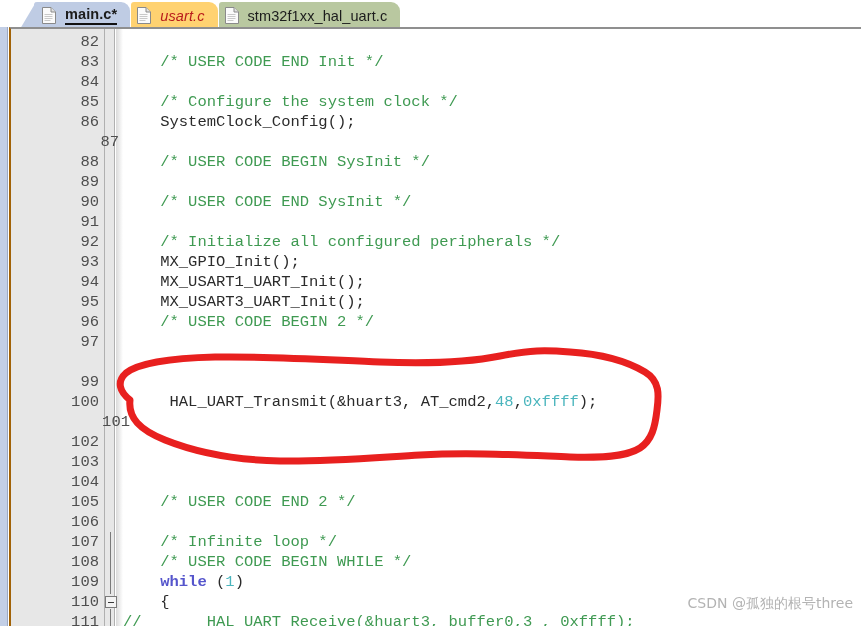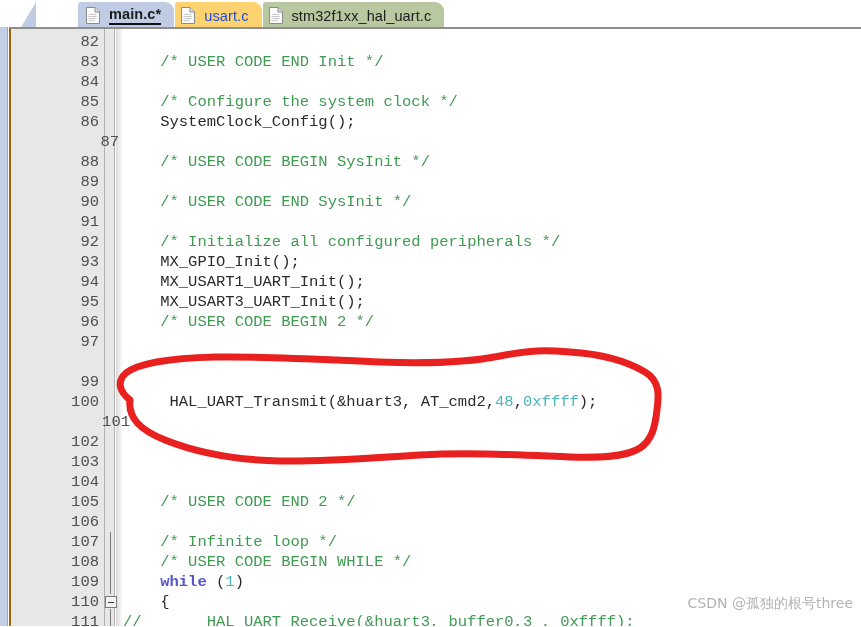--- a/index.html
+++ b/index.html
@@ -18,21 +18,20 @@
   }
 
   
   #tabbar {
     position: absolute;
     left: 0; top: 0;
     width: 717px; height: 29px;
     background: #ffffff;
     display: flex;
     align-items: flex-end;
-    margin-left: 44px;
   }
   #tabbar-leftpad { width: 34px; height: 29px; flex: 0 0 34px; }
   .tab {
     position: relative;
     height: 27px;
     display: flex;
     align-items: center;
     padding: 0 13px 0 6px;
     font-size: 14.5px;
     white-space: nowrap;
@@ -53,21 +52,21 @@
     padding-left: 8px;
   }
   .tab-main .tab-label {
     color: #1c1c1c;
     font-weight: bold;
     border-bottom: 2px solid #111111;
     padding-bottom: 0px;
     line-height: 17px;
   }
   .tab-usart { background: #ffd271; }
-  .tab-usart .tab-label { color: #1d4ed8; }
+  .tab-usart .tab-label { color: #b91c1c; font-style: italic; }
   .tab-hal { background: #b9c8a0; }
   .tab-hal .tab-label { color: #1c1c1c; }
 
   
   #tab-skew {
     position: absolute;
     left: 20px; top: 2px;
     width: 0; height: 0;
     border-bottom: 27px solid #bfcce4;
     border-left: 16px solid transparent;

